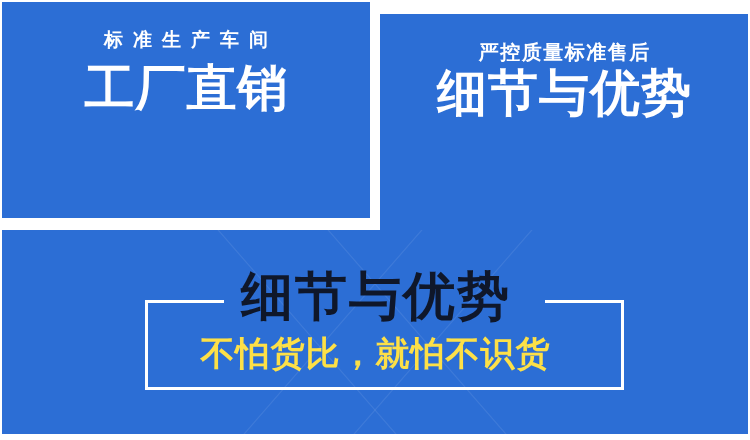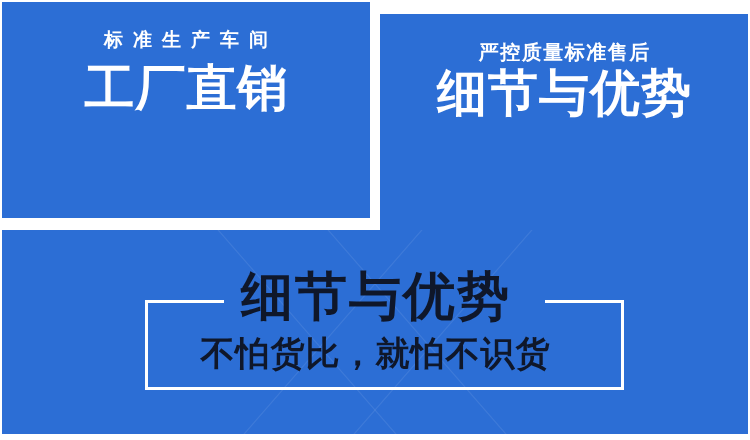--- a/index.html
+++ b/index.html
@@ -142,21 +142,21 @@
     font-size: 52px;
     line-height: 1;
     white-space: nowrap;
     letter-spacing: 2px;
     text-indent: 2px;
     z-index: 3;
   }
   #detail-subtitle {
     position: relative;
     margin-top: 14px;
-    color: #0f172a;
+    color: #fde047;
     font-weight: 700;
     font-size: 34px;
     line-height: 1;
     white-space: nowrap;
     letter-spacing: 1px;
     text-indent: 1px;
     z-index: 3;
   }
 </style>
 </head>

